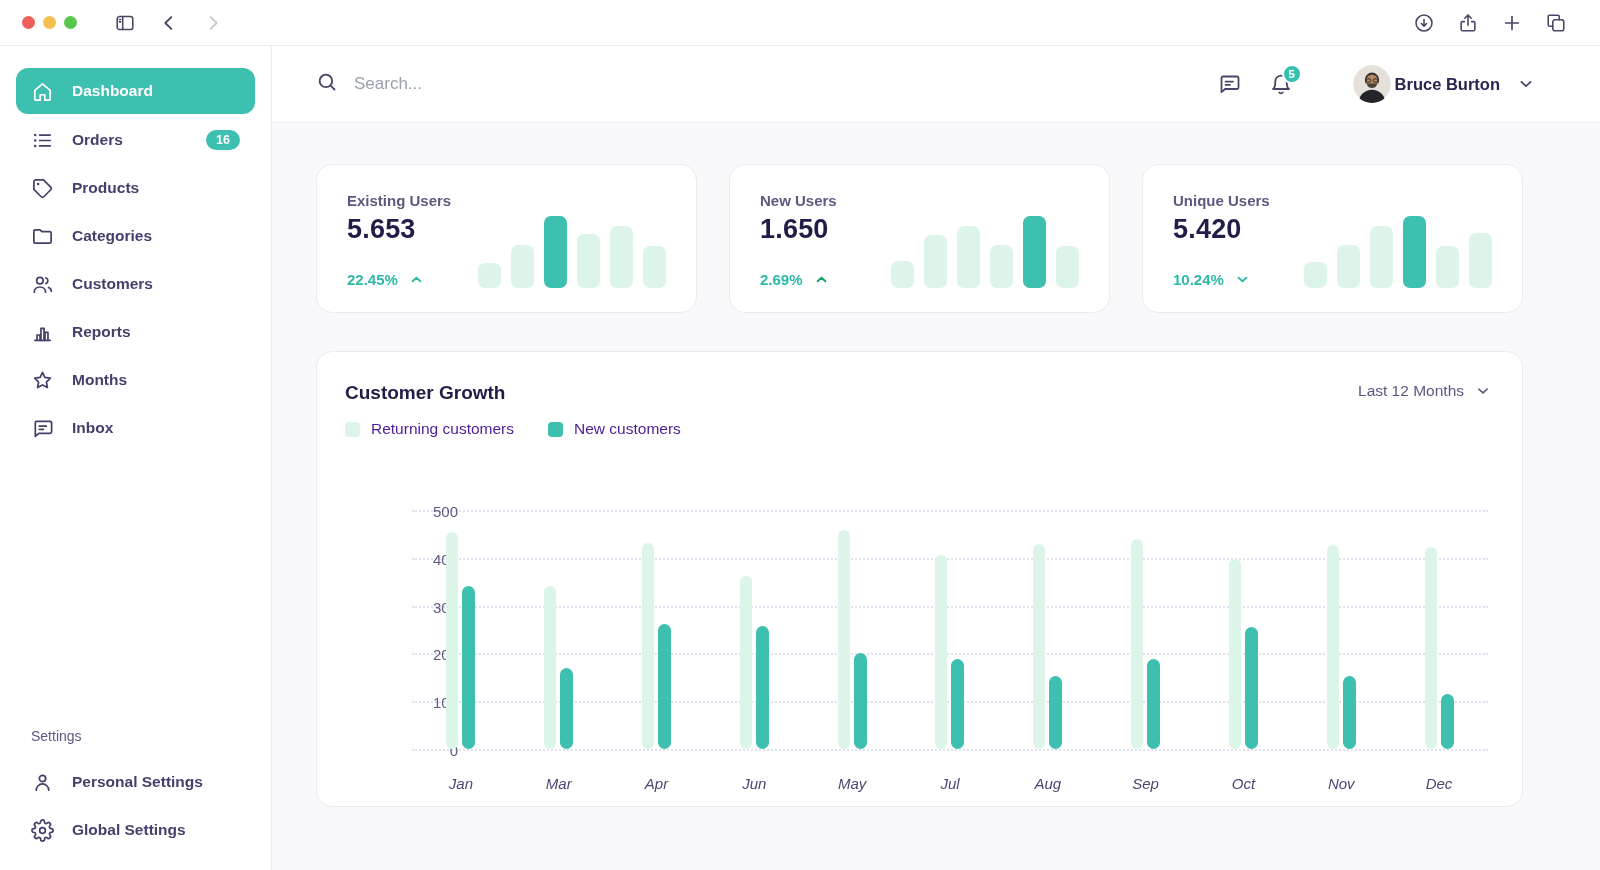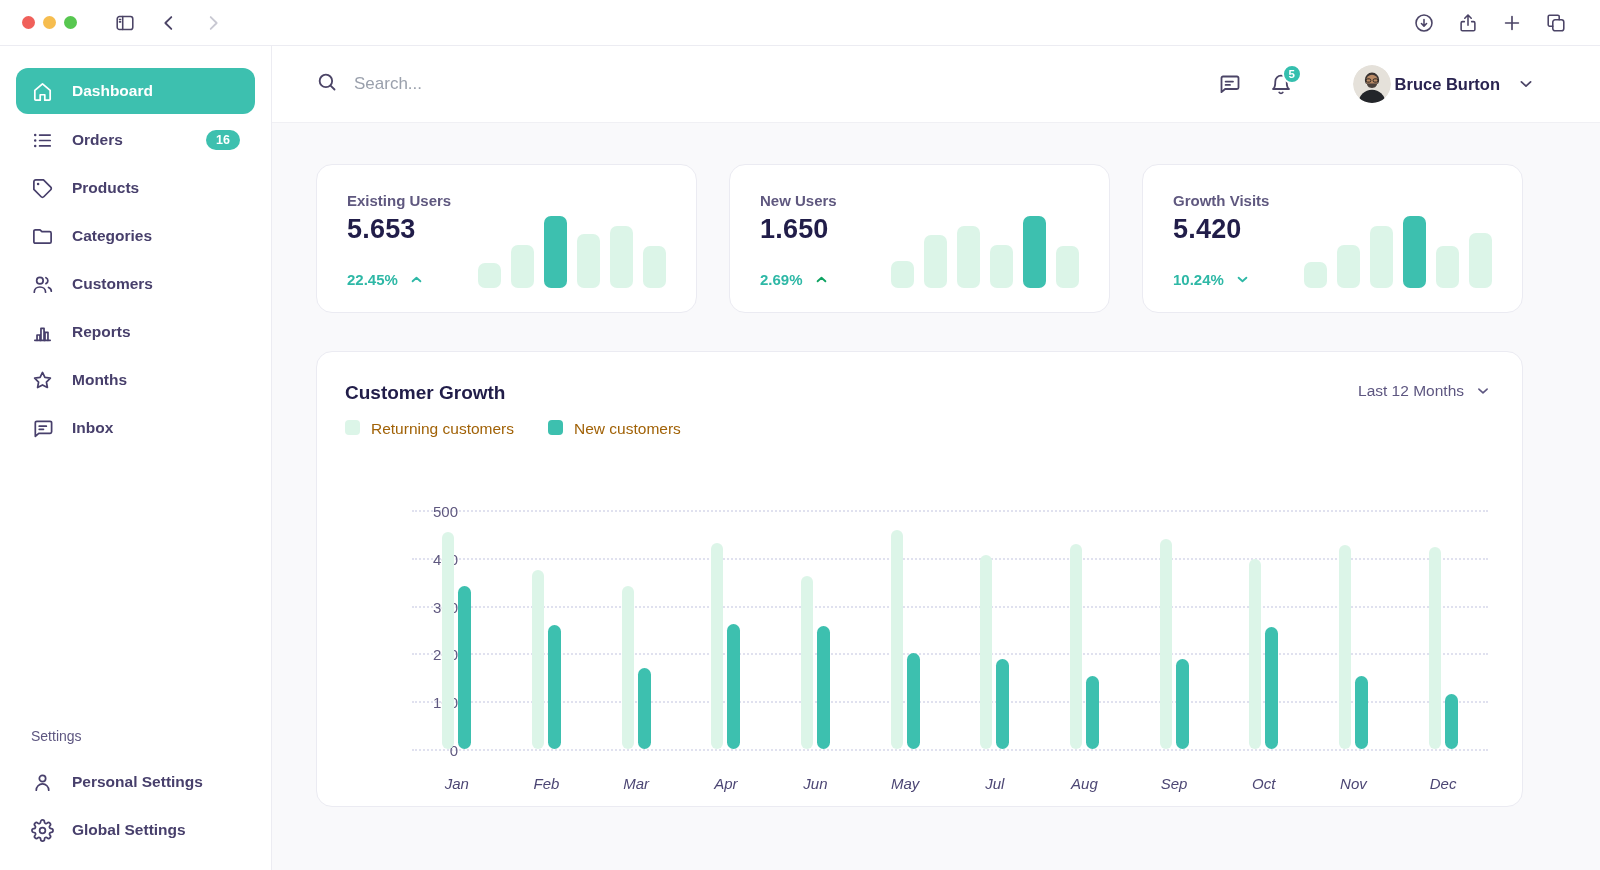--- a/index.html
+++ b/index.html
@@ -69,21 +69,21 @@
   .mini-bar { width:23px; border-radius:7px; }
 
   .chart-card { margin-top:38px; background:#fff; border:1px solid #ebebf2;
     border-radius:16px; height:456px; padding:30px 30px 0 28px; }
   .chart-head { display:flex; align-items:flex-start; justify-content:space-between; }
   .chart-title { font-size:19px; font-weight:700; color:#211d49; }
   .range-select { display:flex; align-items:center; gap:10px; color:#5d5680; font-size:15.5px;
     background:none; border:none; cursor:pointer; font-family:"Liberation Sans", sans-serif; }
   .range-select svg { width:18px; height:18px; }
   .legend { display:flex; gap:34px; margin-top:16px; }
-  .legend-item { display:flex; align-items:flex-start; gap:11px; font-size:15.5px; color:#a16207; }
+  .legend-item { display:flex; align-items:center; gap:11px; font-size:15.5px; color:#4c1d95; }
   .legend-swatch { width:15px; height:15px; border-radius:4px; display:inline-block; }
 
   .chart-area { position:relative; margin-top:72px; height:300px; }
   .grid { position:absolute; top:0; left:0; right:0; height:239px; }
   .gridline { position:absolute; left:67px; right:4px; border-top:2px dotted #e0e1ef; }
   .tick { position:absolute; left:0; width:46px; text-align:right; transform:translateY(-55%);
     color:#5f587f; font-size:15px; }
   .bars-row { position:absolute; left:67px; right:4px; top:0; display:flex;
     justify-content:space-around; }
   .month-group { display:flex; flex-direction:column; align-items:center;font-style:italic; }
@@ -332,21 +332,21 @@
               <div class="mini-bar" style="height: 27px; background: rgb(220, 245, 232);"></div>
               <div class="mini-bar" style="height: 53px; background: rgb(220, 245, 232);"></div>
               <div class="mini-bar" style="height: 62px; background: rgb(220, 245, 232);"></div>
               <div class="mini-bar" style="height: 43px; background: rgb(220, 245, 232);"></div>
               <div class="mini-bar" style="height: 72px; background: rgb(61, 192, 175);"></div>
               <div class="mini-bar" style="height: 42px; background: rgb(220, 245, 232);"></div>
             </div>
           </article>
           <article class="stat-card">
             <div class="stat-info">
-              <div class="stat-label">Growth Visits</div>
+              <div class="stat-label">Unique Users</div>
               <div class="stat-value">5.420</div>
               <div class="stat-change">
                 <span>10.24%</span>
                 <span style="display: inline-flex; color: rgb(46, 184, 166);">
                   <svg viewBox="0 0 24 24" fill="none" stroke="currentColor" stroke-width="2.6" stroke-linecap="round" stroke-linejoin="round">
                     <path d="m6.5 9.5 5.5 5 5.5-5"></path>
                   </svg>
                 </span>
               </div>
             </div>
@@ -405,27 +405,20 @@
           <div class="bars-row" id="bars">
               <div class="month-group">
                 <div class="bar-pair">
                   <div class="vbar light" style="height: 217px; background: rgb(220, 245, 232);"></div>
                   <div class="vbar dark" style="height: 163px; background: rgb(61, 192, 175);"></div>
                 </div>
                 <div class="month-label">Jan</div>
               </div>
               <div class="month-group">
                 <div class="bar-pair">
-                  <div class="vbar light" style="height: 179px; background: rgb(220, 245, 232);"></div>
-                  <div class="vbar dark" style="height: 124px; background: rgb(61, 192, 175);"></div>
-                </div>
-                <div class="month-label">Feb</div>
-              </div>
-              <div class="month-group">
-                <div class="bar-pair">
                   <div class="vbar light" style="height: 163px; background: rgb(220, 245, 232);"></div>
                   <div class="vbar dark" style="height: 81px; background: rgb(61, 192, 175);"></div>
                 </div>
                 <div class="month-label">Mar</div>
               </div>
               <div class="month-group">
                 <div class="bar-pair">
                   <div class="vbar light" style="height: 206px; background: rgb(220, 245, 232);"></div>
                   <div class="vbar dark" style="height: 125px; background: rgb(61, 192, 175);"></div>
                 </div>

